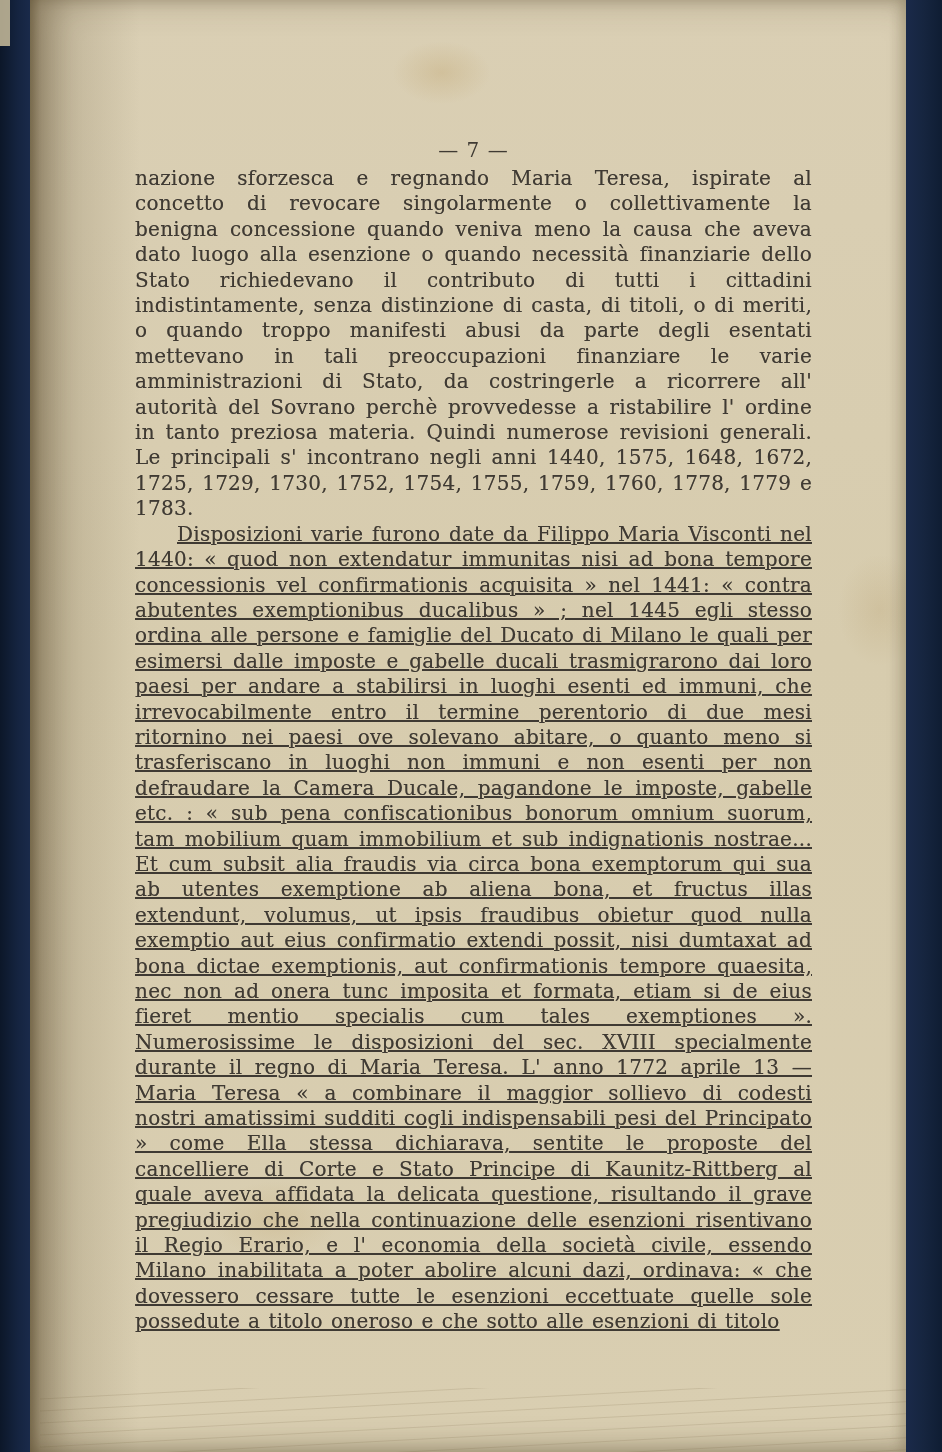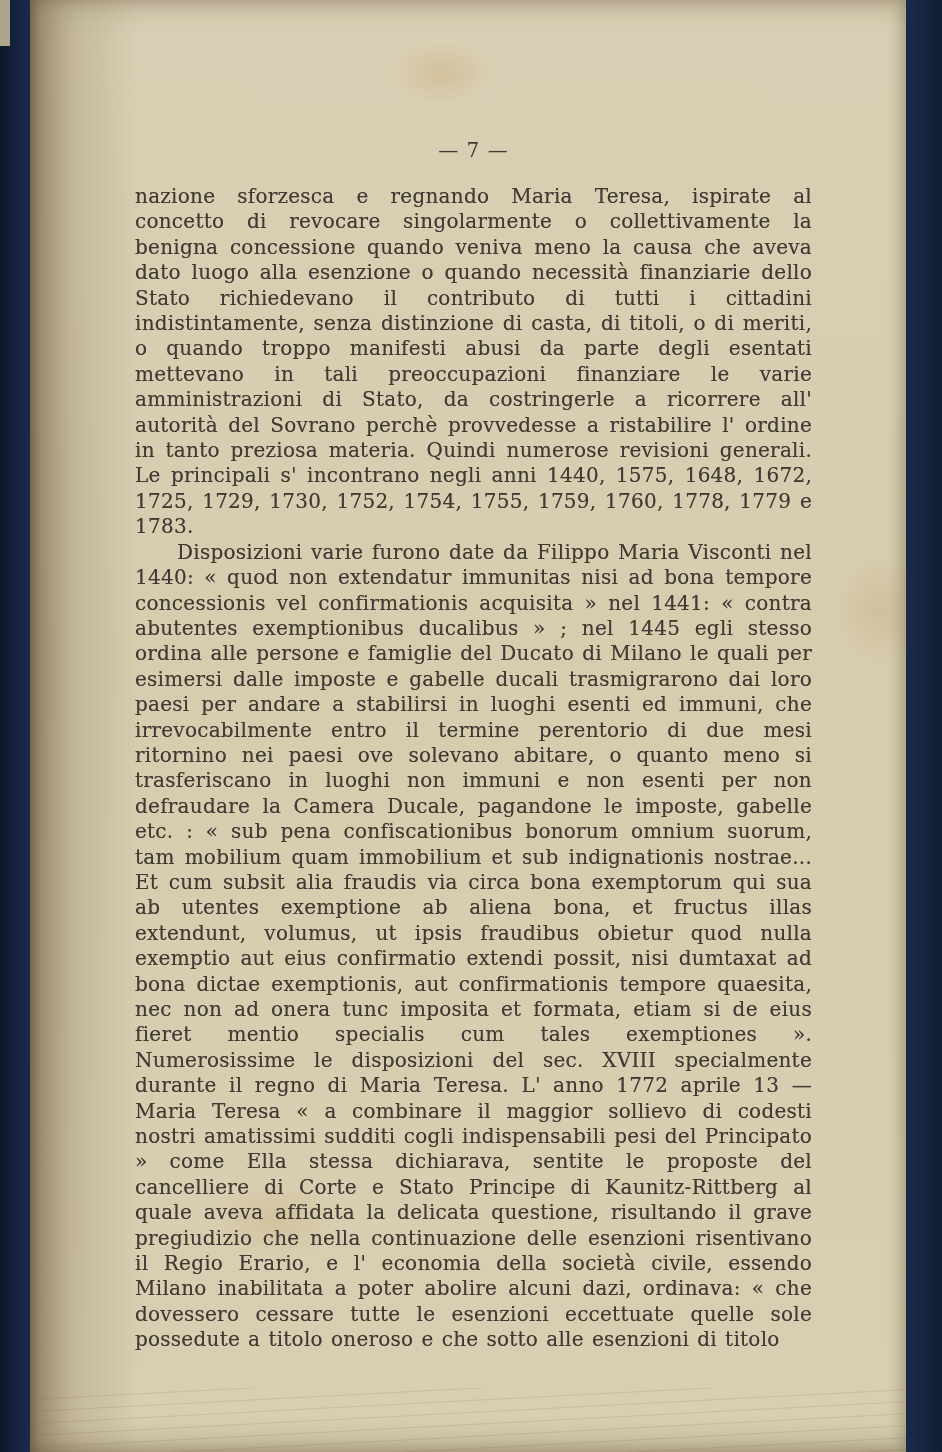--- a/index.html
+++ b/index.html
@@ -78,33 +78,33 @@
     top: 138px;
     left: 105px;
     width: 677px;
     text-align: center;
     font-size: 20px;
     color: #3f3a33;
     letter-spacing: 1px;
   }
   .text-block {
     position: absolute;
-    top: 184px;
+    top: 166px;
     left: 105px;
     width: 677px;
     font-size: 20px;
     line-height: 25.4px;
     color: #3f3a33;
     text-align: justify;
     letter-spacing: 0.25px;
     word-spacing: 1.5px;
     text-shadow: 0 0 0.5px rgba(63,58,51,0.55);
   }
   .para { margin: 0; }
-  .para.indented { text-indent: 42px; }
+  .para.indented { text-indent: 42px; text-decoration: underline; }
 </style>
 </head>
 <body>
 
 <div class="scan">
   <div class="cover-left"></div>
   <div class="corner-sliver"></div>
 
   <div class="page">
     <div class="gutter"></div>

